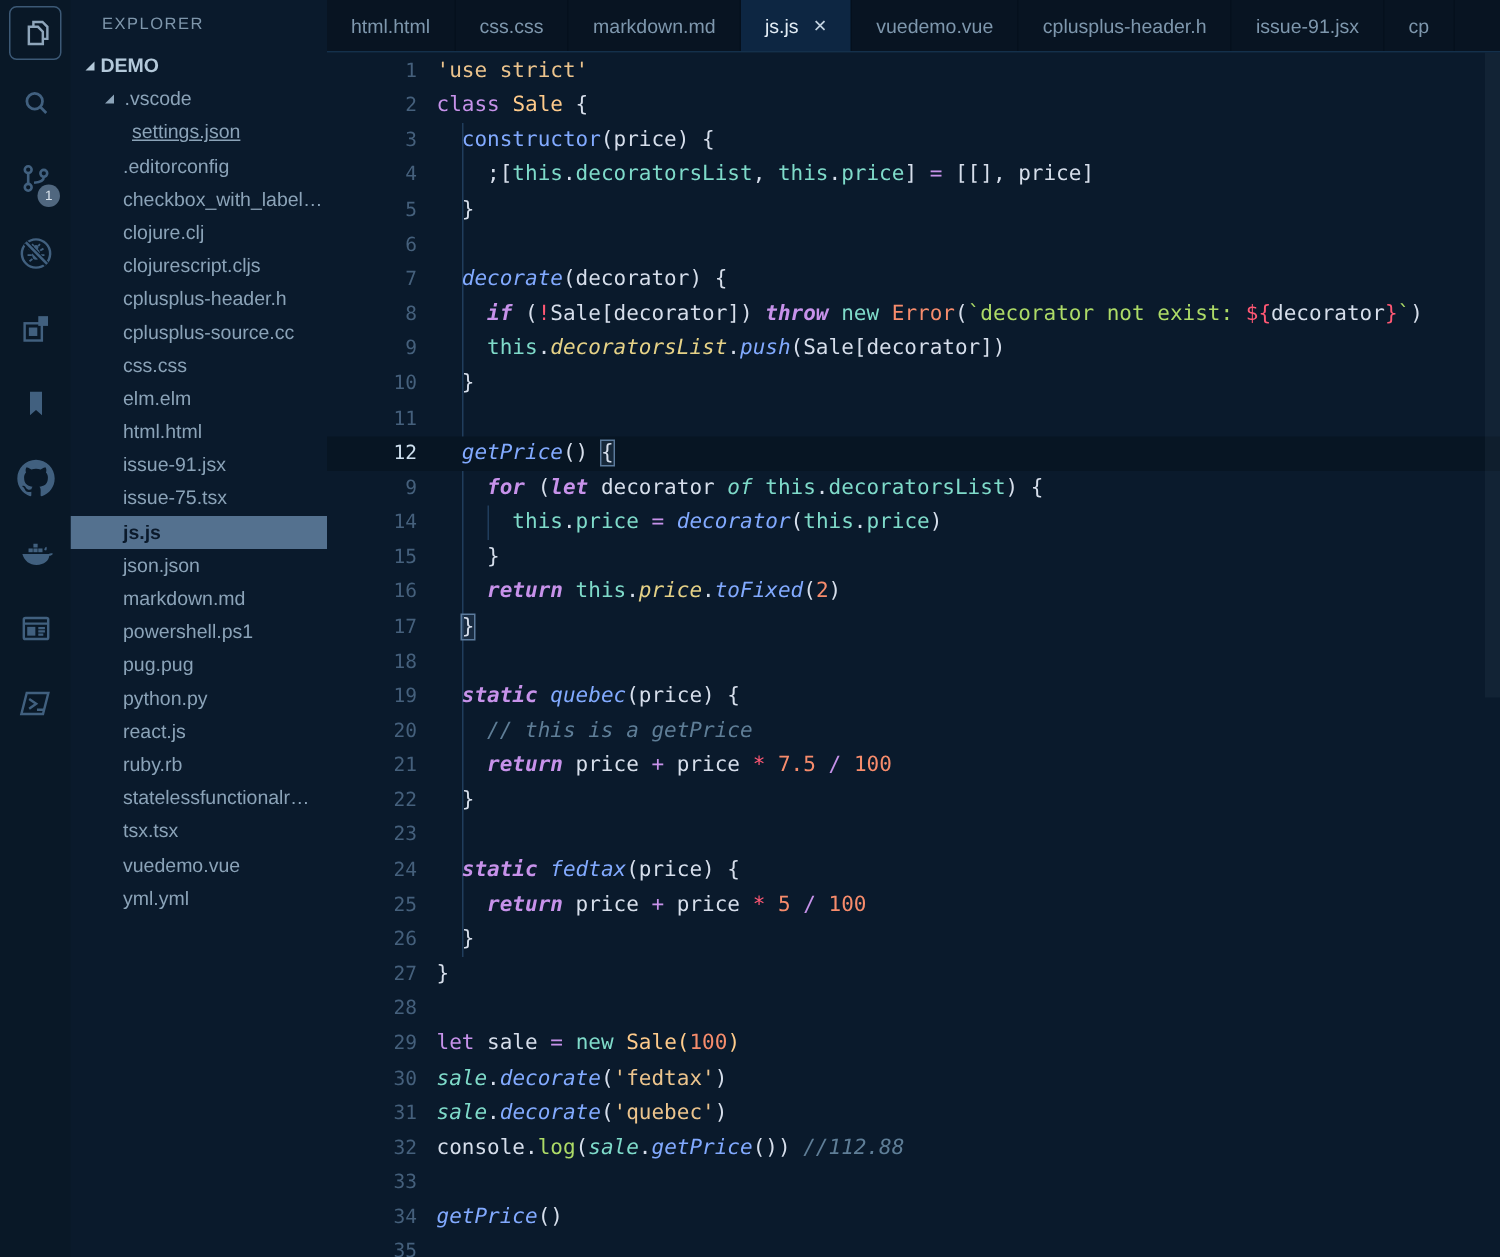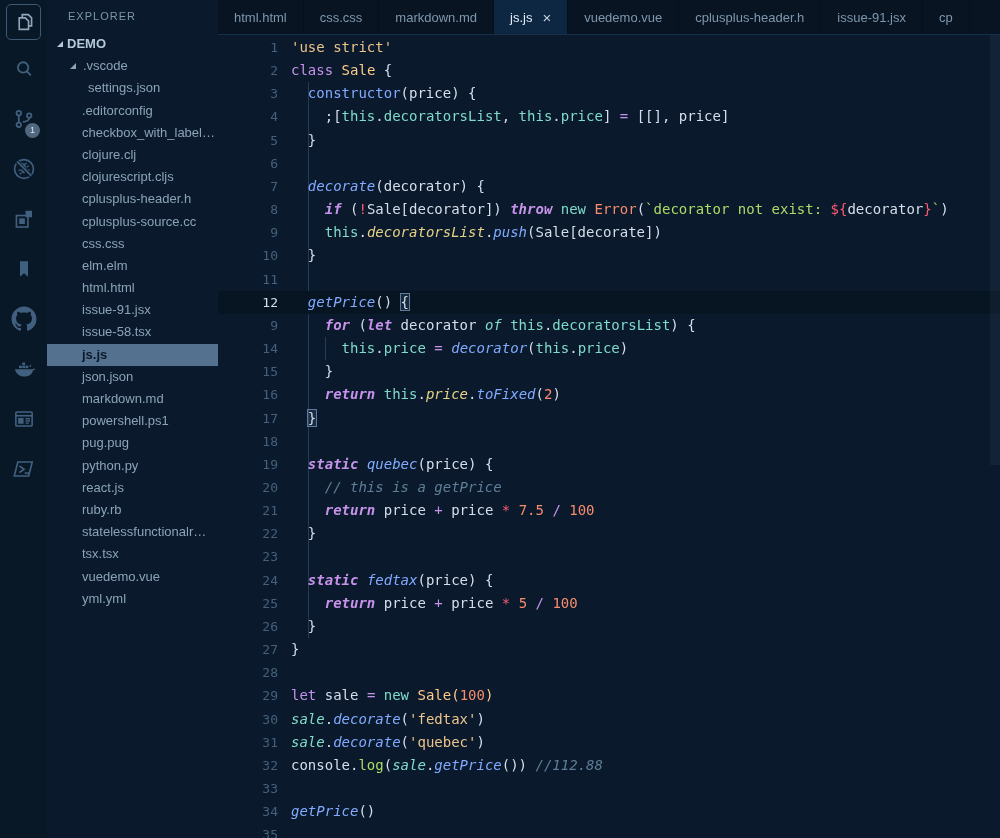--- a/index.html
+++ b/index.html
@@ -170,21 +170,21 @@
     <div class="tree" id="tree">
         <div class="trow bold">
           <span class="tri" style="left: 10px;"></span>
           <span class="lbl" style="left: 20px;">DEMO</span>
         </div>
         <div class="trow">
           <span class="tri" style="left: 23px;"></span>
           <span class="lbl" style="left: 36px;">.vscode</span>
         </div>
         <div class="trow">
-          <span class="lbl" style="left: 41px;">settings.json</span>
+          <span class="lbl" style="left: 41px; text-decoration: underline;">settings.json</span>
         </div>
         <div class="trow">
           <span class="lbl" style="left: 35px;">.editorconfig</span>
         </div>
         <div class="trow">
           <span class="lbl" style="left: 35px;">checkbox_with_label…</span>
         </div>
         <div class="trow">
           <span class="lbl" style="left: 35px;">clojure.clj</span>
         </div>
@@ -203,21 +203,21 @@
         <div class="trow">
           <span class="lbl" style="left: 35px;">elm.elm</span>
         </div>
         <div class="trow">
           <span class="lbl" style="left: 35px;">html.html</span>
         </div>
         <div class="trow">
           <span class="lbl" style="left: 35px;">issue-91.jsx</span>
         </div>
         <div class="trow">
-          <span class="lbl" style="left: 35px;">issue-58.tsx</span>
+          <span class="lbl" style="left: 35px;">issue-75.tsx</span>
         </div>
         <div class="trow selected">
           <span class="lbl" style="left: 35px;">js.js</span>
         </div>
         <div class="trow">
           <span class="lbl" style="left: 35px;">json.json</span>
         </div>
         <div class="trow">
           <span class="lbl" style="left: 35px;">markdown.md</span>
         </div>
@@ -282,21 +282,21 @@
     <div class="editor" id="editor">
       <div class="lines" id="lines">
           <div class="line"><span class="ln">1</span><span class="c-str">'use strict'</span></div>
           <div class="line"><span class="ln">2</span><span class="c-kw">class</span><span class="c-pl"> </span><span class="c-cls">Sale</span><span class="c-pl"> {</span></div>
           <div class="line"><span class="ln">3</span><span class="c-pl">  </span><span class="c-fnr">constructor</span><span class="c-pl">(price) {</span></div>
           <div class="line"><span class="ln">4</span><span class="c-pl">    ;[</span><span class="c-th">this</span><span class="c-pl">.</span><span class="c-th">decoratorsList</span><span class="c-pl">, </span><span class="c-th">this</span><span class="c-pl">.</span><span class="c-th">price</span><span class="c-pl">] </span><span class="c-kw">=</span><span class="c-pl"> [[], price]</span></div>
           <div class="line"><span class="ln">5</span><span class="c-pl">  }</span></div>
           <div class="line"><span class="ln">6</span></div>
           <div class="line"><span class="ln">7</span><span class="c-pl">  </span><span class="c-fn">decorate</span><span class="c-pl">(decorator) {</span></div>
           <div class="line"><span class="ln">8</span><span class="c-pl">    </span><span class="c-kwi">if</span><span class="c-pl"> (</span><span class="c-red">!</span><span class="c-pl">Sale[decorator]) </span><span class="c-kwi">throw</span><span class="c-pl"> </span><span class="c-th">new</span><span class="c-pl"> </span><span class="c-num">Error</span><span class="c-pl">(</span><span class="c-grn">`decorator not exist: </span><span class="c-red">${</span><span class="c-pl">decorator</span><span class="c-red">}</span><span class="c-grn">`</span><span class="c-pl">)</span></div>
-          <div class="line"><span class="ln">9</span><span class="c-pl">    </span><span class="c-th">this</span><span class="c-pl">.</span><span class="c-prop">decoratorsList</span><span class="c-pl">.</span><span class="c-fn">push</span><span class="c-pl">(Sale[decorate])</span></div>
+          <div class="line"><span class="ln">9</span><span class="c-pl">    </span><span class="c-th">this</span><span class="c-pl">.</span><span class="c-prop">decoratorsList</span><span class="c-pl">.</span><span class="c-fn">push</span><span class="c-pl">(Sale[decorator])</span></div>
           <div class="line"><span class="ln">10</span><span class="c-pl">  }</span></div>
           <div class="line"><span class="ln">11</span></div>
           <div class="line cur"><span class="ln">12</span><span class="c-pl">  </span><span class="c-fn">getPrice</span><span class="c-pl">() </span><span class="c-bx">{</span></div>
           <div class="line"><span class="ln">9</span><span class="c-pl">    </span><span class="c-kwi">for</span><span class="c-pl"> (</span><span class="c-kwi">let</span><span class="c-pl"> decorator </span><span class="c-thi">of</span><span class="c-pl"> </span><span class="c-th">this</span><span class="c-pl">.</span><span class="c-th">decoratorsList</span><span class="c-pl">) {</span></div>
           <div class="line"><span class="ln">14</span><span class="c-pl">      </span><span class="c-th">this</span><span class="c-pl">.</span><span class="c-th">price</span><span class="c-pl"> </span><span class="c-kw">=</span><span class="c-pl"> </span><span class="c-fn">decorator</span><span class="c-pl">(</span><span class="c-th">this</span><span class="c-pl">.</span><span class="c-th">price</span><span class="c-pl">)</span></div>
           <div class="line"><span class="ln">15</span><span class="c-pl">    }</span></div>
           <div class="line"><span class="ln">16</span><span class="c-pl">    </span><span class="c-kwi">return</span><span class="c-pl"> </span><span class="c-th">this</span><span class="c-pl">.</span><span class="c-prop">price</span><span class="c-pl">.</span><span class="c-fn">toFixed</span><span class="c-pl">(</span><span class="c-num">2</span><span class="c-pl">)</span></div>
           <div class="line"><span class="ln">17</span><span class="c-pl">  </span><span class="c-bx">}</span></div>
           <div class="line"><span class="ln">18</span></div>
           <div class="line"><span class="ln">19</span><span class="c-pl">  </span><span class="c-kwi">static</span><span class="c-pl"> </span><span class="c-fn">quebec</span><span class="c-pl">(price) {</span></div>

